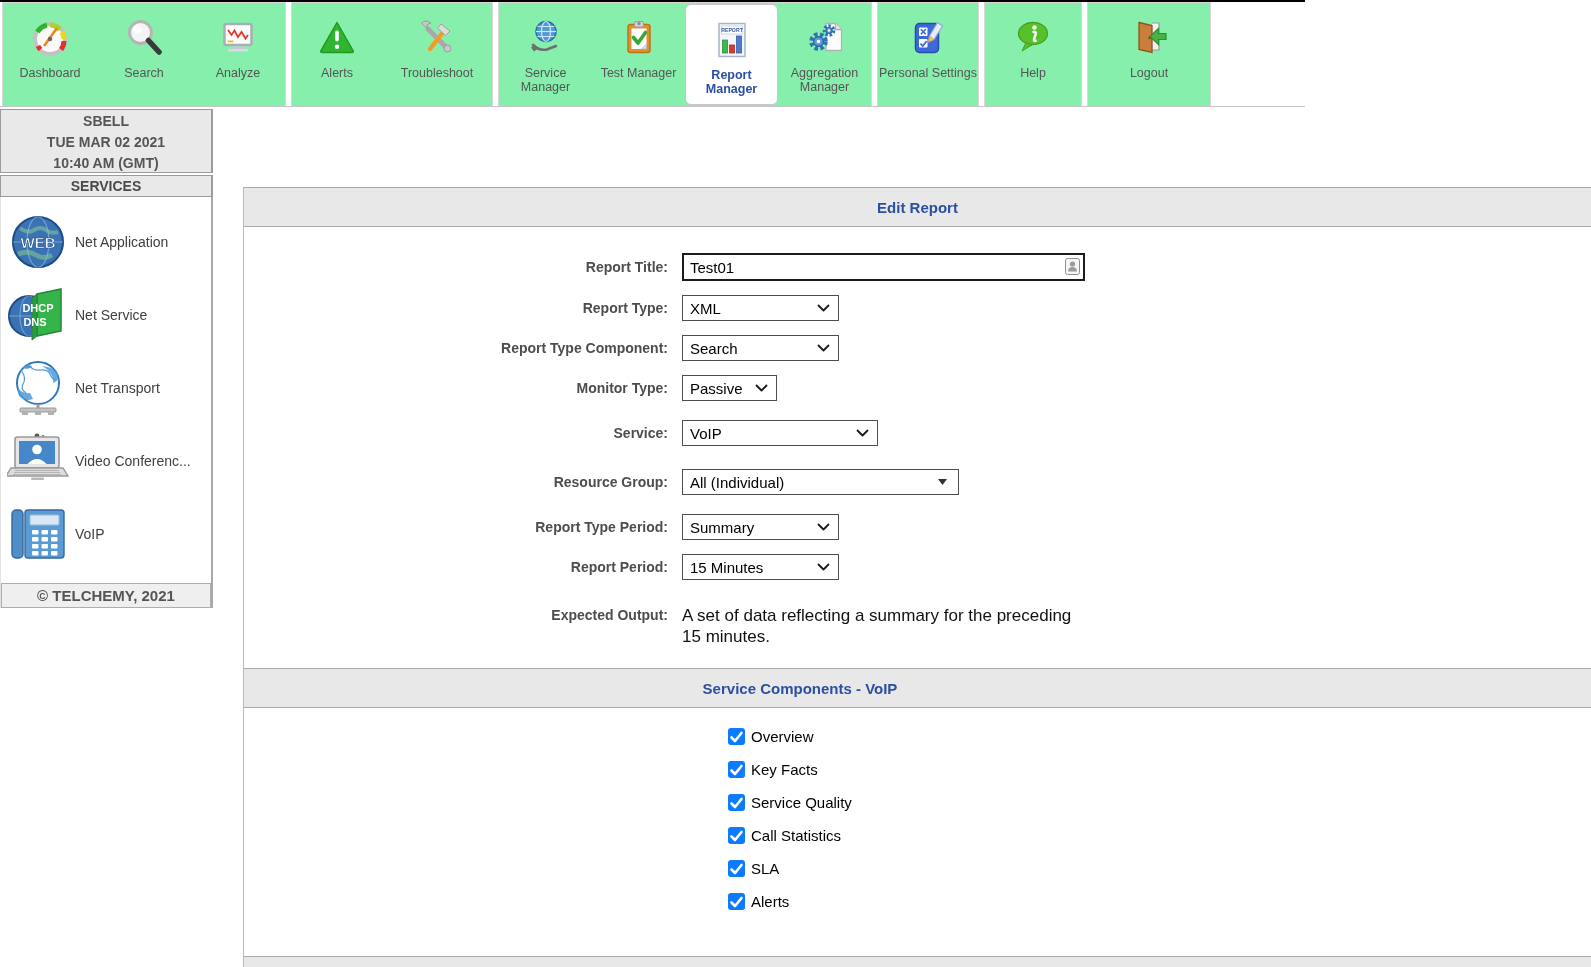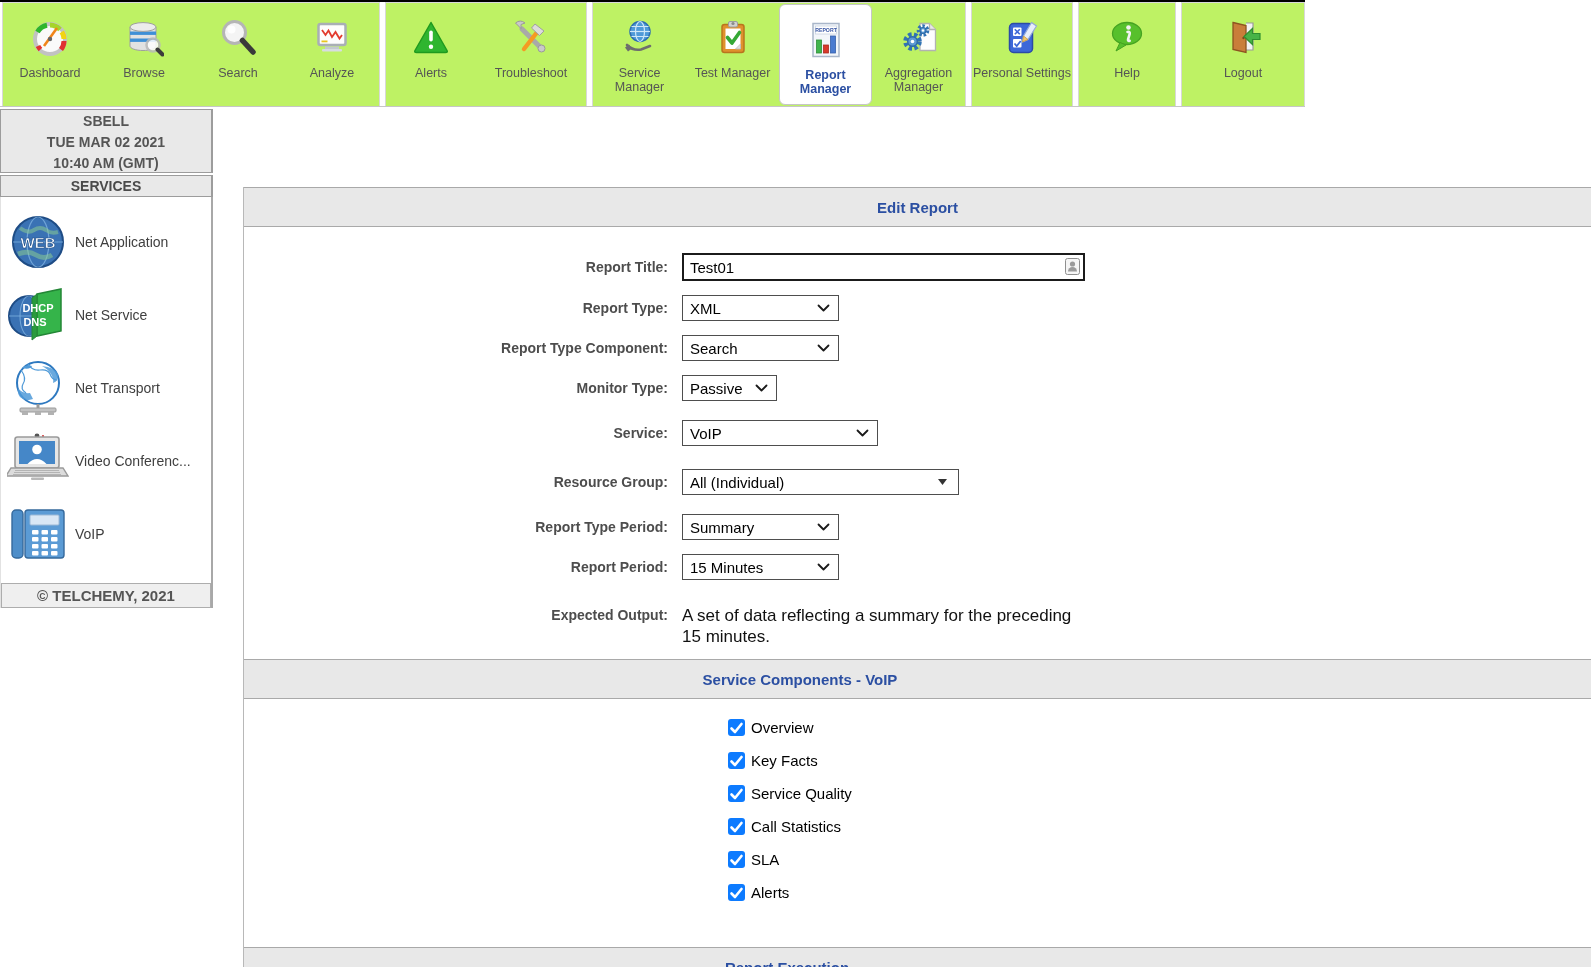--- a/index.html
+++ b/index.html
@@ -10,21 +10,21 @@
   }
 
   
   .topbar {
     position:absolute; left:0; top:0; width:1305px; height:107px;
     border-top:2px solid #000; border-bottom:1px solid #c6c6c6;
     background:#fff; display:flex; padding-left:2px;
   }
   .tgroup {
     display:flex; border:1px solid #d8d8d8; border-bottom:none;
-    margin-right:5px; background:#bef264;
+    margin-right:5px; background:#86efac;
   }
   .tcell {
     display:flex; flex-direction:column; align-items:center;
     padding-top:12px; cursor:pointer; height:104px;
   }
   .w94{width:94px}.w90{width:90px}.w110{width:110px}.w93{width:93px}
   .w100{width:100px}.w96{width:96px}.w122{width:122px}
   .ticon { height:46px; display:flex; align-items:center; justify-content:center; }
   .tlabel {
     font-size:12.5px; color:#555; text-align:center; line-height:13.5px;
@@ -68,21 +68,21 @@
   }
   .section-bar {
     background:#e8e8e8; border-top:1px solid #a9a9a9; border-bottom:1px solid #a9a9a9;
     height:40px; display:flex; align-items:center;
   }
   .sb-title { font-size:15px; font-weight:bold; color:#2b4fa2; }
   .sb-full { width:100%; text-align:center; }
   .sb-w2 { width:1112px; text-align:center; }
   .sb-w3 { width:1086px; text-align:center; }
 
-  .form-area { padding-top:26px; padding-bottom:12px; }
+  .form-area { padding-top:26px; padding-bottom:21px; }
   .frow { display:flex; align-items:center; }
   .frow.top { align-items:flex-start; }
   .flabel {
     width:438px; padding-right:14px; text-align:right;
     font-weight:bold; font-size:14px; color:#4d4d4d; line-height:21px;
   }
   .mt14{margin-top:14px}.mt19{margin-top:19px}.mt23{margin-top:23px}.mt25{margin-top:25px}
 
   .text-input-wrap { position:relative; display:inline-block; }
   .text-input {
@@ -124,33 +124,20 @@
           <path d="M7.5 14 A14 14 0 0 1 17 7.3" stroke="#2db52d" stroke-width="5" fill="none"></path>
           <path d="M20 7 A14 14 0 0 1 30 11.5" stroke="#a6d42a" stroke-width="5" fill="none"></path>
           <path d="M31.8 13.8 A14 14 0 0 1 34 21" stroke="#f2d411" stroke-width="5" fill="none"></path>
           <path d="M34 23 A14 14 0 0 1 31 31.5" stroke="#e03232" stroke-width="5" fill="none"></path>
           <path d="M8 28 A14 14 0 0 0 10.5 31.5" stroke="#e03232" stroke-width="5" fill="none"></path>
           <line x1="14" y1="28" x2="27" y2="10" stroke="#f08519" stroke-width="2.6"></line>
           <circle cx="20" cy="21" r="2.2" fill="#666"></circle>
         </svg>
       </div>
       <div class="tlabel">Dashboard</div>
-    </div>
-    <div class="tcell w94">
-      <div class="ticon">
-        <svg width="40" height="40" viewBox="0 0 40 40">
-          <path d="M6 9 v19 c0 2.5 5.8 4.5 13 4.5 s13 -2 13 -4.5 v-19" fill="#e2e2e2" stroke="#9f9f9f"></path>
-          <rect x="6" y="13.5" width="26" height="3.4" fill="#3f8fd6"></rect>
-          <rect x="6" y="20.5" width="26" height="3.4" fill="#3f8fd6"></rect>
-          <ellipse cx="19" cy="9" rx="13" ry="4.4" fill="#ececec" stroke="#9f9f9f"></ellipse>
-          <circle cx="29" cy="27" r="6.5" fill="#ffffff" opacity="0.85" stroke="#b9b9b9" stroke-width="2.5"></circle>
-          <line x1="33.5" y1="31.5" x2="38.5" y2="36.5" stroke="#3c3c3c" stroke-width="4" stroke-linecap="round"></line>
-        </svg>
-      </div>
-      <div class="tlabel">Browse</div>
     </div>
     <div class="tcell w94">
       <div class="ticon">
         <svg width="40" height="40" viewBox="0 0 40 40">
           <circle cx="16.5" cy="14.5" r="11" fill="#f4f4f4" stroke="#b5b5b5" stroke-width="3"></circle>
           <circle cx="13.5" cy="11.5" r="4" fill="#ffffff" opacity="0.9"></circle>
           <line x1="24.5" y1="22.5" x2="35" y2="34" stroke="#3a3a3a" stroke-width="5.5" stroke-linecap="round"></line>
         </svg>
       </div>
       <div class="tlabel">Search</div>

